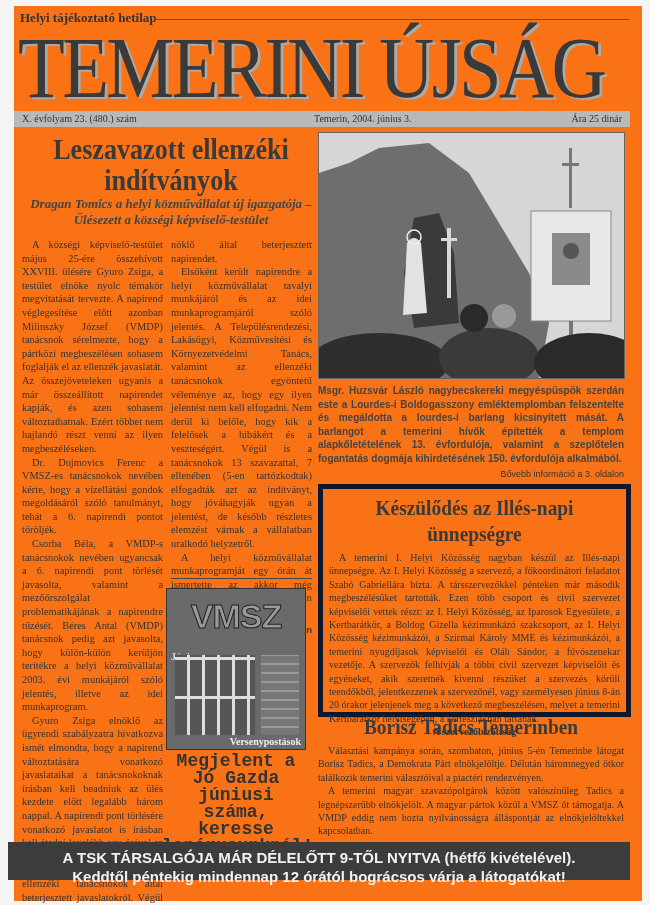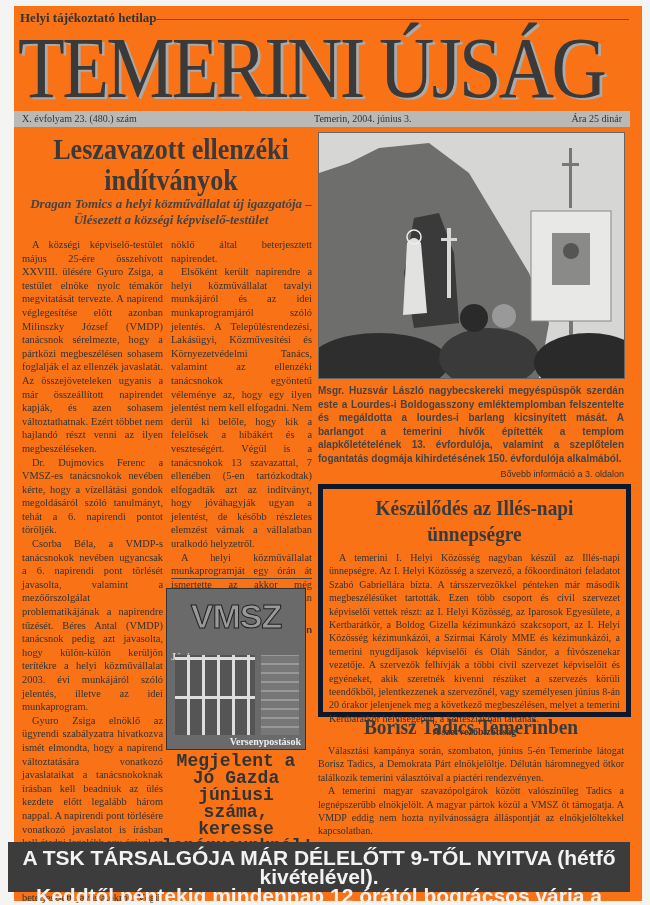--- a/index.html
+++ b/index.html
@@ -18,21 +18,21 @@
   .more{font-family:"Liberation Sans",sans-serif;font-weight:bold;font-size:9.5px;text-align:right;color:#333;}
   .hr{position:absolute;height:1px;background:#444;}
   .photo{position:absolute;left:304px;top:126px;width:305px;height:245px;background:#bbb;overflow:hidden;border:1px solid #666;}
   .caption{position:absolute;left:304px;top:378px;width:306px;font-family:"Liberation Sans",sans-serif;font-weight:bold;font-size:10px;line-height:13.6px;color:#444;text-align:justify;}
   .box{position:absolute;left:304px;top:478px;width:303px;height:223px;border:5px solid #0f172a;}
   .box h2{margin:6px 0 4px;text-align:center;font-size:22px;font-weight:bold;color:#3a3a3a;transform:scaleX(0.88);}
   .box .col{position:static;padding:0 6px;}
   .h3{position:absolute;left:304px;top:708px;width:306px;text-align:center;font-size:22px;font-weight:bold;color:#3a3a3a;transform:scaleX(0.88);}
   .gazda{position:absolute;left:152px;top:582px;width:138px;height:160px;background:#6a6a6a;border:1px solid #333;overflow:hidden;}
   .gazda-cap{position:absolute;left:148px;top:747px;width:148px;text-align:center;font-family:Liberation Mono, monospace;font-weight:bold;font-size:18px;line-height:17px;color:#333;}
-  .banner{position:absolute;left:-6px;top:836px;width:622px;height:50px;background:#3c3c3c;color:#f2f2f2;text-align:center;font-family:"Liberation Sans",sans-serif;font-weight:bold;font-size:21px;line-height:19px;padding-top:6px;box-sizing:border-box;}
+  .banner{position:absolute;left:-6px;top:836px;width:622px;height:38px;background:#3c3c3c;color:#f2f2f2;text-align:center;font-family:"Liberation Sans",sans-serif;font-weight:bold;font-size:15px;line-height:19px;padding-top:6px;box-sizing:border-box;}
 </style>
 </head>
 <body>
 
 <div class="page">
 
   <div class="kicker">Helyi tájékoztató hetilap</div>
   <div class="kicker-line"></div>
   <div class="masthead" style="top:14px">TEMERINI ÚJSÁG</div>
 

